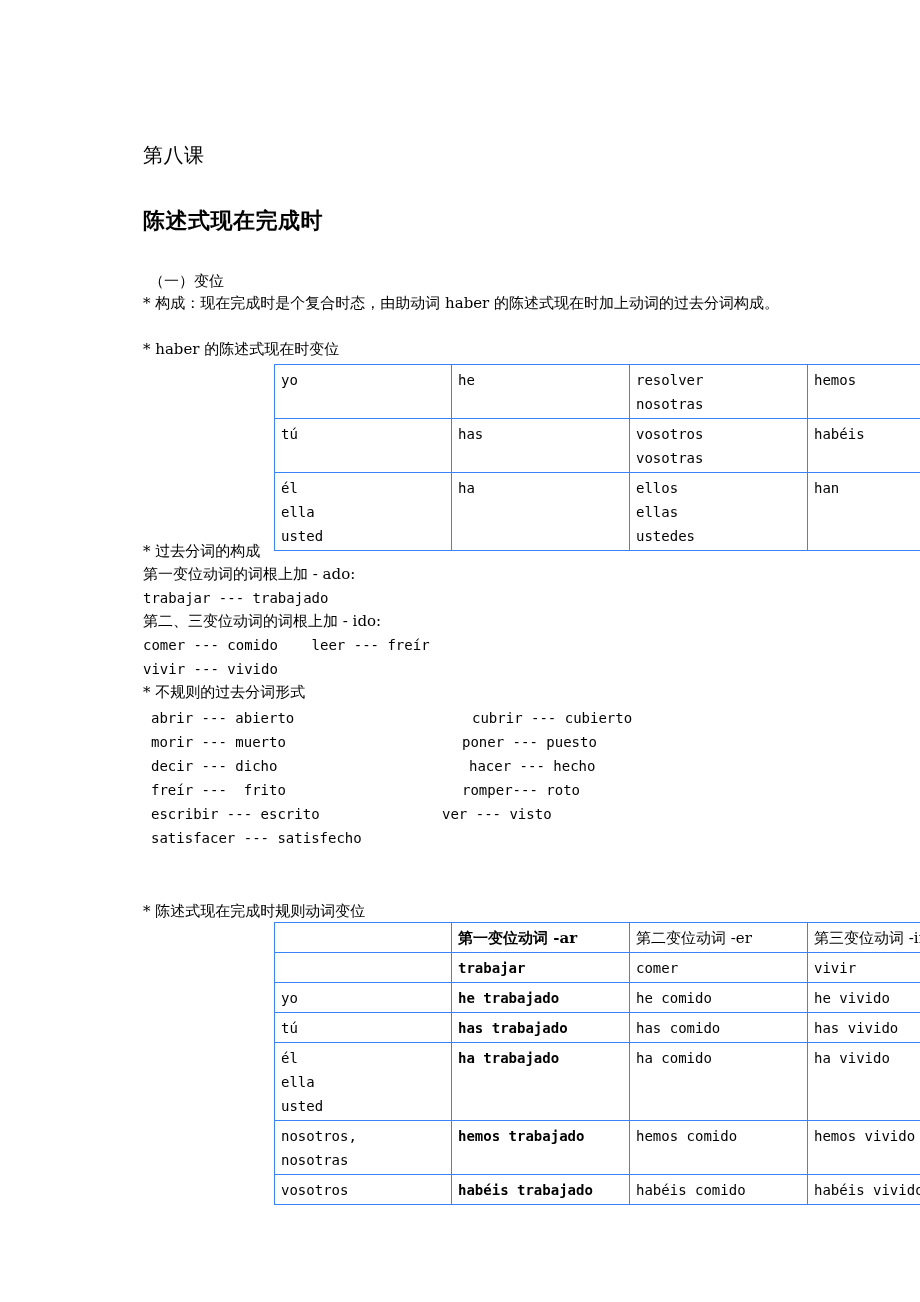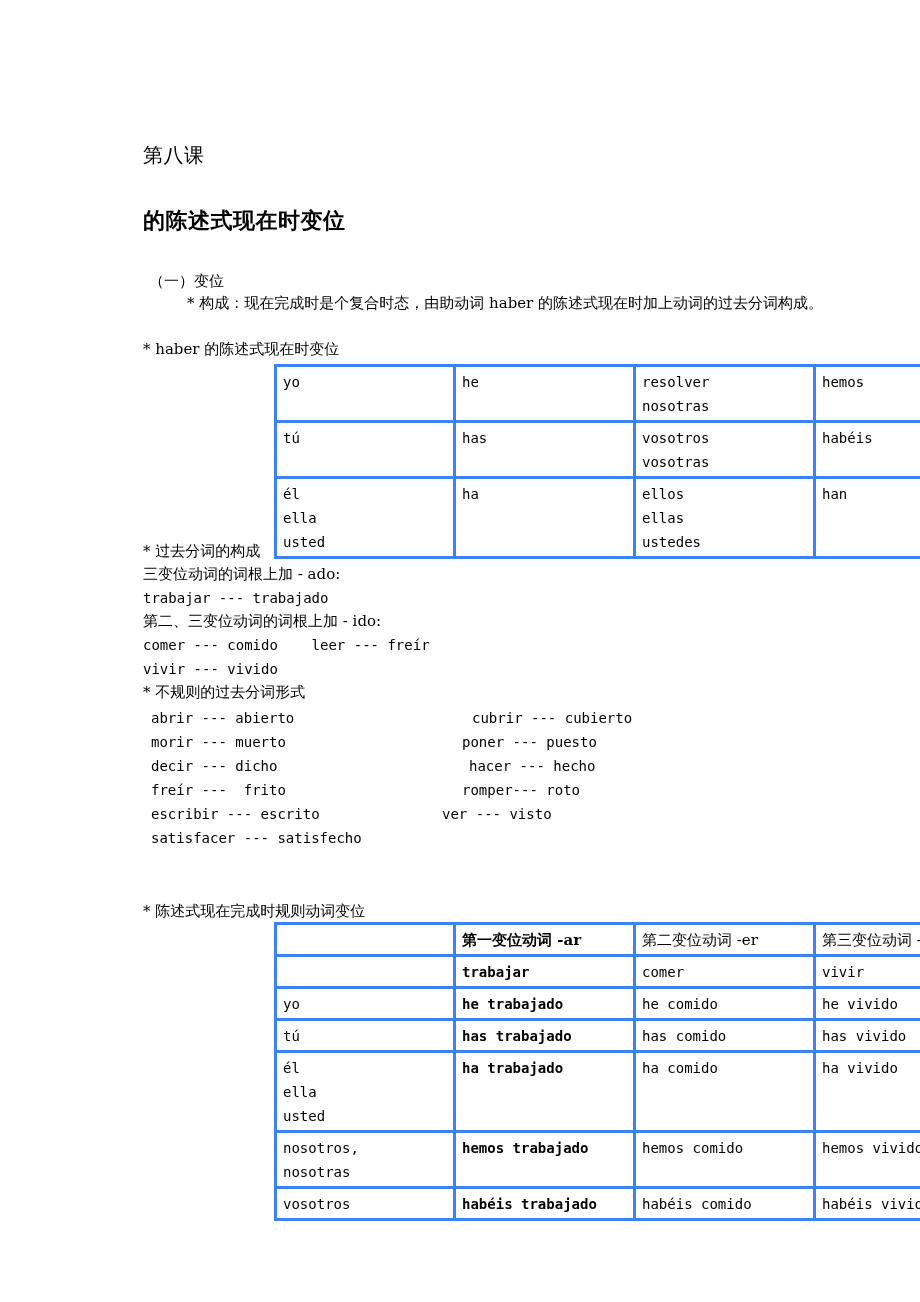--- a/index.html
+++ b/index.html
@@ -63,21 +63,21 @@
     line-height: 23px;
     white-space: pre-wrap;
   }
   .cn { font-family: "DejaVu Serif", "Liberation Serif", serif; }
   .mono {
     font-family: "DejaVu Sans Mono", "Liberation Mono", monospace;
     font-size: 14px;
   }
 
   .sec-a   { top: 270px; padding-left: 6px; }
-  .sec-构成 { top: 292px; width: 662px; margin-left: 44px; }
+  .sec-构成 { top: 292px; width: 662px; }
   .sec-haber-label { top: 338px; }
 
   .sec-part-title { top: 540px; }
   .sec-part-1     { top: 563px; }
   .sec-part-1-ex  { top: 587px; }
   .sec-part-2     { top: 610px; }
   .sec-part-2-ex  { top: 634px; }
   .sec-part-2-ex2 { top: 658px; }
   .sec-irr-title  { top: 681px; }
 
@@ -112,21 +112,21 @@
 
   
   table.doc-table {
     position: absolute;
     border-collapse: collapse;
     table-layout: fixed;
     font-family: "DejaVu Sans Mono", "Liberation Mono", monospace;
     font-size: 14px;
   }
   table.doc-table td {
-    border: 3px solid #3b82f6;
+    border: 1px solid #3b82f6;
     vertical-align: top;
     padding: 3px 6px 2px 6px;
     line-height: 24px;
     white-space: pre-line;
   }
   td.cn-cell {
     font-family: "DejaVu Serif", "Liberation Serif", serif;
     font-size: 15px;
   }
 
@@ -150,21 +150,21 @@
   #conj-table td.c3 { width: 165px; }
   #conj-table td.c4 { width: 165px; }
 </style>
 </head>
 <body>
 
 <div class="page">
   <div class="content">
 
     <div class="lesson-no">第八课</div>
-    <div class="main-title">的陈述式现在时变位</div>
+    <div class="main-title">陈述式现在完成时</div>
 
     <div class="body-block cn sec-a">（一）变位</div>
     <div class="body-block cn sec-构成">* 构成：现在完成时是个复合时态，由助动词 haber 的陈述式现在时加上动词的过去分词构成。</div>
     <div class="body-block cn sec-haber-label">* haber 的陈述式现在时变位</div>
 
     <table class="doc-table" id="haber-table">
       <tbody>
         <tr>
           <td class="c1">yo</td>
           <td class="c2">he</td>
@@ -186,21 +186,21 @@
           <td class="c2">ha</td>
           <td class="c3">ellos
 ellas
 ustedes</td>
           <td class="c4">han</td>
         </tr>
       </tbody>
     </table>
 
     <div class="body-block cn sec-part-title">* 过去分词的构成</div>
-    <div class="body-block cn sec-part-1">三变位动词的词根上加 - ado:</div>
+    <div class="body-block cn sec-part-1">第一变位动词的词根上加 - ado:</div>
     <div class="body-block mono sec-part-1-ex">trabajar --- trabajado</div>
     <div class="body-block cn sec-part-2">第二、三变位动词的词根上加 - ido:</div>
     <div class="body-block mono sec-part-2-ex">comer --- comido    leer --- freír</div>
     <div class="body-block mono sec-part-2-ex2">vivir --- vivido</div>
     <div class="body-block cn sec-irr-title">* 不规则的过去分词形式</div>
 
     <div class="irr-list">
       <div class="irr-row">
         <span class="irr-left">abrir --- abierto</span>
         <span class="irr-right" style="left: 329px;">cubrir --- cubierto</span>

